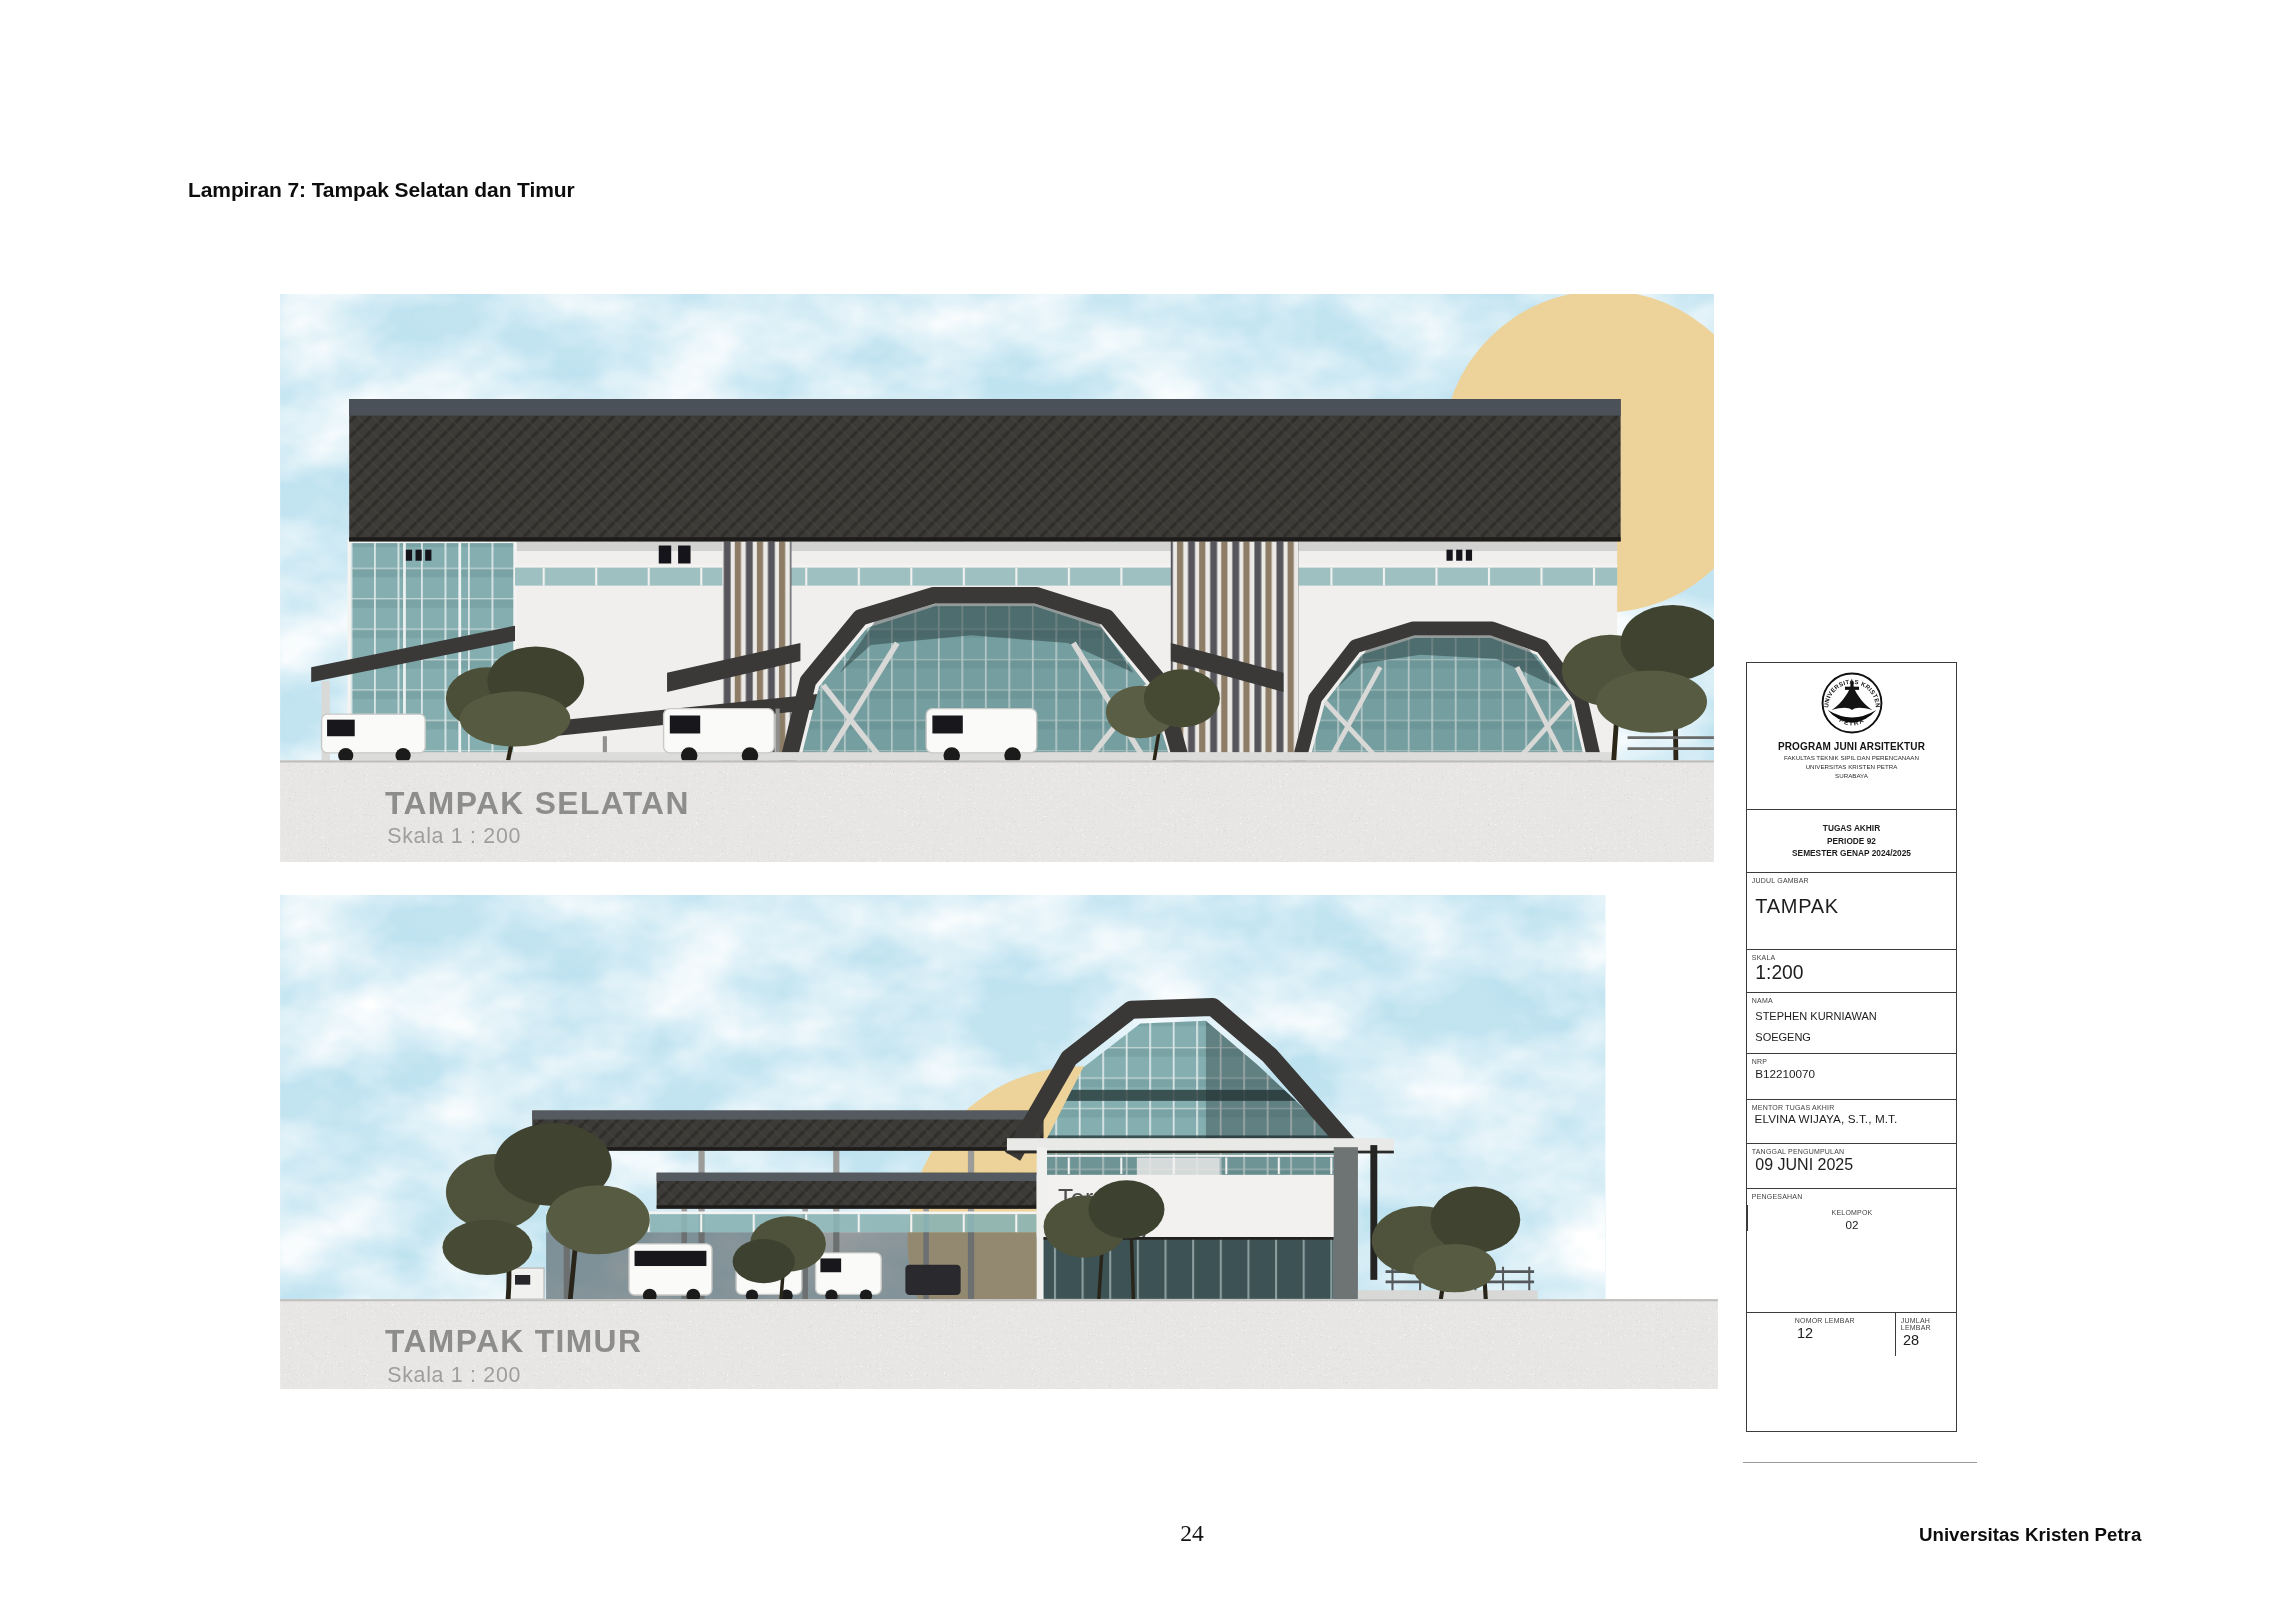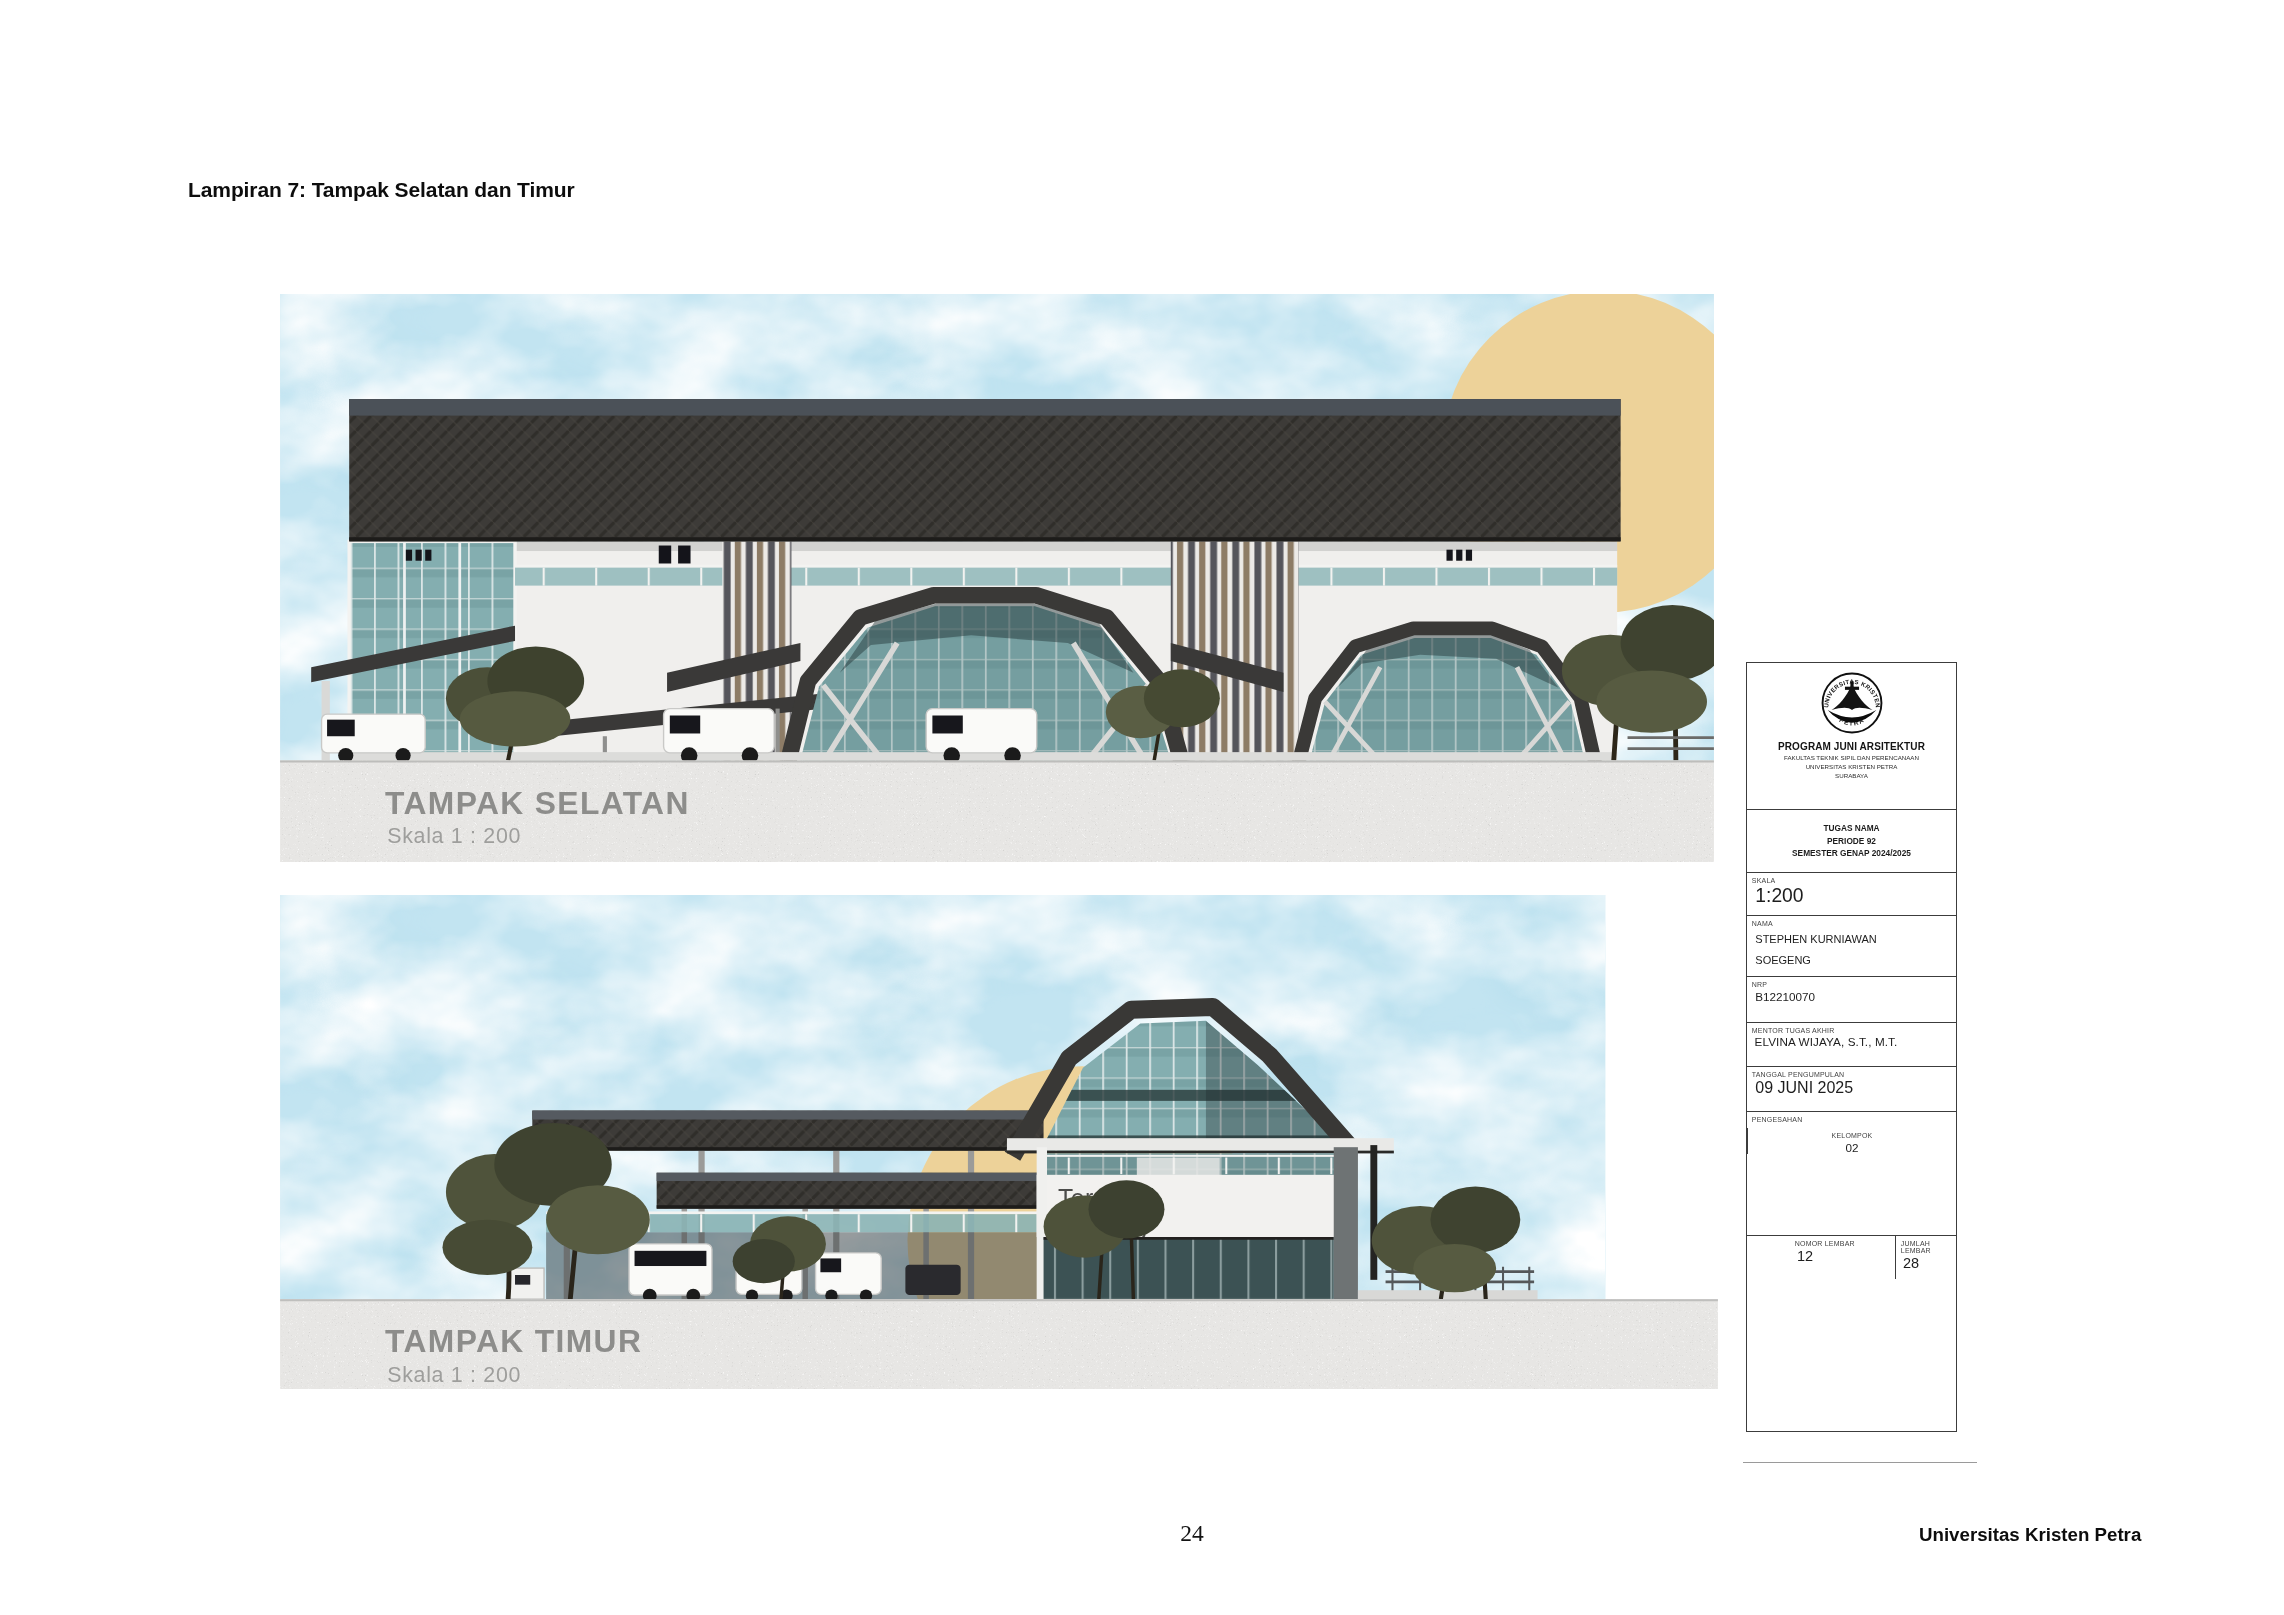--- a/index.html
+++ b/index.html
@@ -392,26 +392,30 @@
     </div>
     <div class="tb-program">PROGRAM JUNI ARSITEKTUR</div>
     <div class="tb-faculty">
       <div>FAKULTAS TEKNIK SIPIL DAN PERENCANAAN</div>
       <div>UNIVERSITAS KRISTEN PETRA</div>
       <div>SURABAYA</div>
     </div>
   </div>
 
   <div class="tb-row r-assign">
-    <div>TUGAS NAMA</div>
+    <div>TUGAS AKHIR</div>
     <div>PERIODE 92</div>
     <div>SEMESTER GENAP 2024/2025</div>
   </div>
 
 
+  <div class="tb-row r-gambar">
+    <div class="tb-label">JUDUL GAMBAR</div>
+    <div class="tb-value">TAMPAK</div>
+  </div>
 
   <div class="tb-row r-skala">
     <div class="tb-label">SKALA</div>
     <div class="tb-value">1:200</div>
   </div>
 
   <div class="tb-row r-nama">
     <div class="tb-label">NAMA</div>
     <div class="tb-value">
       <div>STEPHEN KURNIAWAN</div>

